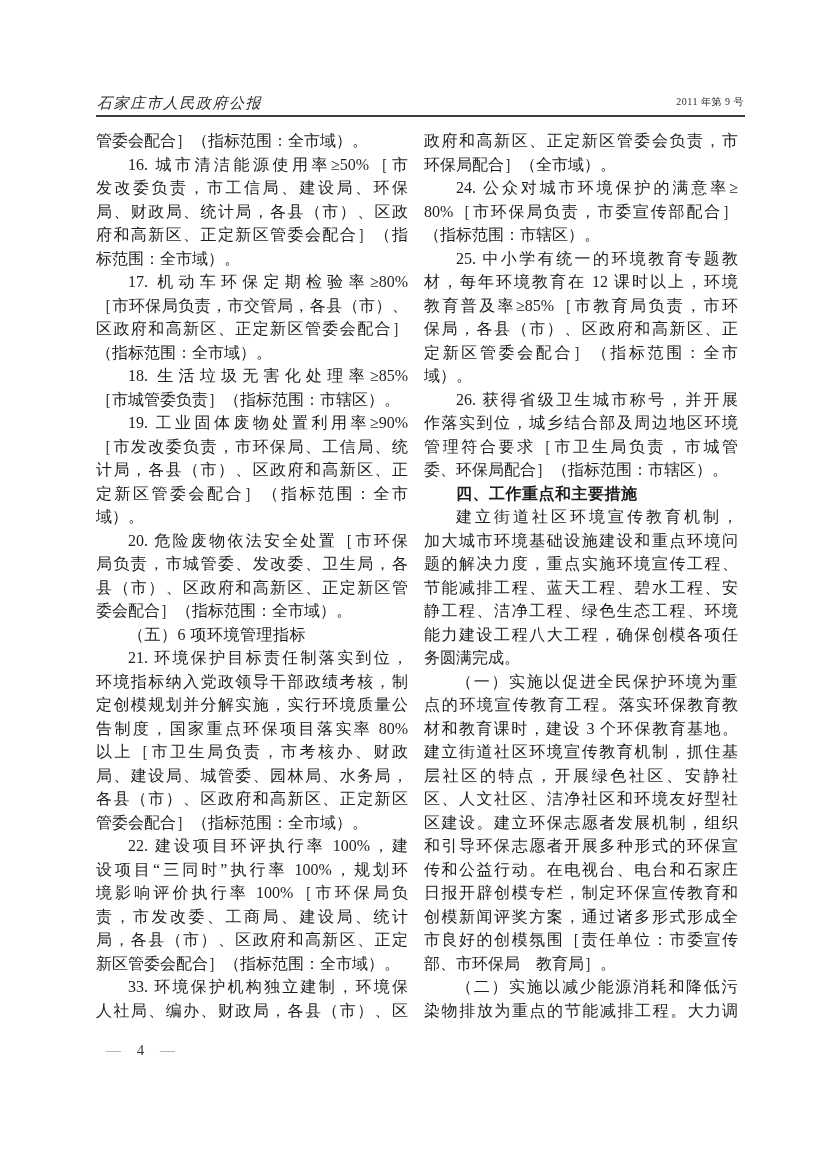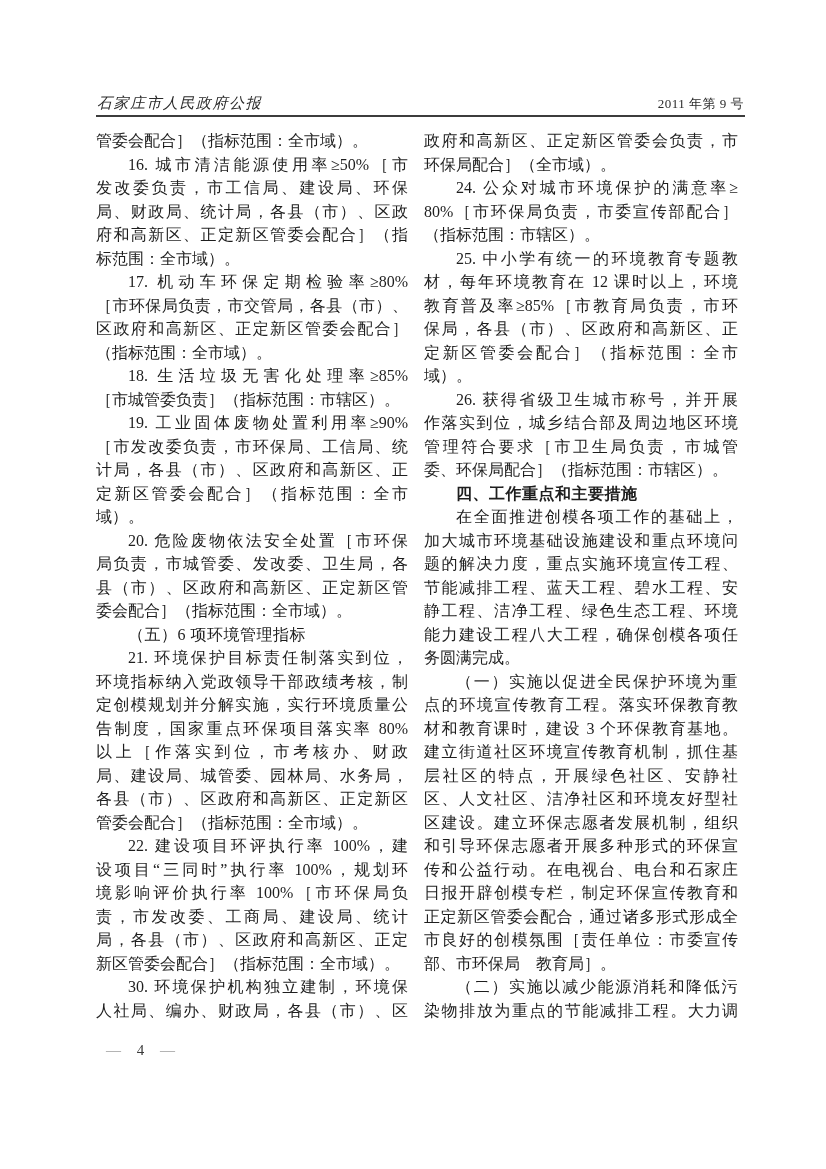--- a/index.html
+++ b/index.html
@@ -13,21 +13,21 @@
   }
   .page { position:absolute; left:0; top:0; width:826px; height:1169px; background:#ffffff; }
 
   .hdr-left {
     position:absolute; left:97px; top:94px;
     font-size:15px; font-style:italic; letter-spacing:1.5px; color:#2a2a2a;
     white-space:nowrap;
   }
   .hdr-right {
     position:absolute; right:82px; top:95px;
-    font-size:13px; color:#2a2a2a; white-space:nowrap; letter-spacing:0.5px;
+    font-size:10px; color:#2a2a2a; white-space:nowrap; letter-spacing:0.5px;
   }
   .hdr-rule {
     position:absolute; left:96px; top:115px; width:649px; height:2px;
     background:#3c3c3c;
   }
 
   .col { position:absolute; top:129px; }
   .col-left  { left:96px;  width:312px; }
   .col-right { left:424px; width:314px; }
 
@@ -79,68 +79,68 @@
       <div class="line"><span class="body">域）。</span></div>
       <div class="line j i"><span class="body">20. 危险废物依法安全处置［市环保</span></div>
       <div class="line j"><span class="body">局负责，市城管委、发改委、卫生局，各</span></div>
       <div class="line j"><span class="body">县（市）、区政府和高新区、正定新区管</span></div>
       <div class="line"><span class="body">委会配合］（指标范围：全市域）。</span></div>
       <div class="line i"><span class="kai">（五）6 项环境管理指标</span></div>
       <div class="line j i"><span class="body">21. 环境保护目标责任制落实到位，</span></div>
       <div class="line j"><span class="body">环境指标纳入党政领导干部政绩考核，制</span></div>
       <div class="line j"><span class="body">定创模规划并分解实施，实行环境质量公</span></div>
       <div class="line j"><span class="body">告制度，国家重点环保项目落实率 80%</span></div>
-      <div class="line j"><span class="body">以上［作落实到位，市考核办、财政</span></div>
+      <div class="line j"><span class="body">以上［市卫生局负责，市考核办、财政</span></div>
       <div class="line j"><span class="body">局、建设局、城管委、园林局、水务局，</span></div>
       <div class="line j"><span class="body">各县（市）、区政府和高新区、正定新区</span></div>
       <div class="line"><span class="body">管委会配合］（指标范围：全市域）。</span></div>
       <div class="line j i"><span class="body">22. 建设项目环评执行率 100%，建</span></div>
       <div class="line j"><span class="body">设项目“三同时”执行率 100%，规划环</span></div>
       <div class="line j"><span class="body">境影响评价执行率 100%［市环保局负</span></div>
       <div class="line j"><span class="body">责，市发改委、工商局、建设局、统计</span></div>
       <div class="line j"><span class="body">局，各县（市）、区政府和高新区、正定</span></div>
       <div class="line"><span class="body">新区管委会配合］（指标范围：全市域）。</span></div>
-      <div class="line j i"><span class="body">30. 环境保护机构独立建制，环境保</span></div>
+      <div class="line j i"><span class="body">33. 环境保护机构独立建制，环境保</span></div>
       <div class="line j"><span class="body">人社局、编办、财政局，各县（市）、区</span></div>
     </div>
   <div class="col col-right">
       <div class="line j"><span class="body">政府和高新区、正定新区管委会负责，市</span></div>
       <div class="line"><span class="body">环保局配合］（全市域）。</span></div>
       <div class="line j i"><span class="body">24. 公众对城市环境保护的满意率≥</span></div>
       <div class="line j"><span class="body">80%［市环保局负责，市委宣传部配合］</span></div>
       <div class="line"><span class="body">（指标范围：市辖区）。</span></div>
       <div class="line j i"><span class="body">25. 中小学有统一的环境教育专题教</span></div>
       <div class="line j"><span class="body">材，每年环境教育在 12 课时以上，环境</span></div>
       <div class="line j"><span class="body">教育普及率≥85%［市教育局负责，市环</span></div>
       <div class="line j"><span class="body">保局，各县（市）、区政府和高新区、正</span></div>
       <div class="line j"><span class="body">定新区管委会配合］（指标范围：全市</span></div>
       <div class="line"><span class="body">域）。</span></div>
       <div class="line j i"><span class="body">26. 获得省级卫生城市称号，并开展</span></div>
       <div class="line j"><span class="body">作落实到位，城乡结合部及周边地区环境</span></div>
       <div class="line j"><span class="body">管理符合要求［市卫生局负责，市城管</span></div>
       <div class="line"><span class="body">委、环保局配合］（指标范围：市辖区）。</span></div>
       <div class="line i"><span class="bold">四、工作重点和主要措施</span></div>
-      <div class="line j i"><span class="body">在全面推进创模各项工作的基础上，</span></div>
+      <div class="line j i"><span class="body">建立街道社区环境宣传教育机制，</span></div>
       <div class="line j"><span class="body">加大城市环境基础设施建设和重点环境问</span></div>
       <div class="line j"><span class="body">题的解决力度，重点实施环境宣传工程、</span></div>
       <div class="line j"><span class="body">节能减排工程、蓝天工程、碧水工程、安</span></div>
       <div class="line j"><span class="body">静工程、洁净工程、绿色生态工程、环境</span></div>
       <div class="line j"><span class="body">能力建设工程八大工程，确保创模各项任</span></div>
       <div class="line"><span class="body">务圆满完成。</span></div>
       <div class="line j i"><span class="kai">（一）实施以促进全民保护环境为重</span></div>
       <div class="line j"><span class="kai">点的环境宣传教育工程。</span><span class="body">落实环保教育教</span></div>
       <div class="line j"><span class="body">材和教育课时，建设 3 个环保教育基地。</span></div>
       <div class="line j"><span class="body">建立街道社区环境宣传教育机制，抓住基</span></div>
       <div class="line j"><span class="body">层社区的特点，开展绿色社区、安静社</span></div>
       <div class="line j"><span class="body">区、人文社区、洁净社区和环境友好型社</span></div>
       <div class="line j"><span class="body">区建设。建立环保志愿者发展机制，组织</span></div>
       <div class="line j"><span class="body">和引导环保志愿者开展多种形式的环保宣</span></div>
       <div class="line j"><span class="body">传和公益行动。在电视台、电台和石家庄</span></div>
       <div class="line j"><span class="body">日报开辟创模专栏，制定环保宣传教育和</span></div>
-      <div class="line j"><span class="body">正定新区管委会配合，通过诸多形式形成全</span></div>
+      <div class="line j"><span class="body">创模新闻评奖方案，通过诸多形式形成全</span></div>
       <div class="line j"><span class="body">市良好的创模氛围［责任单位：市委宣传</span></div>
       <div class="line"><span class="body">部、市环保局　教育局］。</span></div>
       <div class="line j i"><span class="kai">（二）实施以减少能源消耗和降低污</span></div>
       <div class="line j"><span class="kai">染物排放为重点的节能减排工程。</span><span class="body">大力调</span></div>
     </div>
 
   <div class="footer">
     <span class="dash">—</span>
     <span class="num">4</span>
     <span class="dash">—</span>

